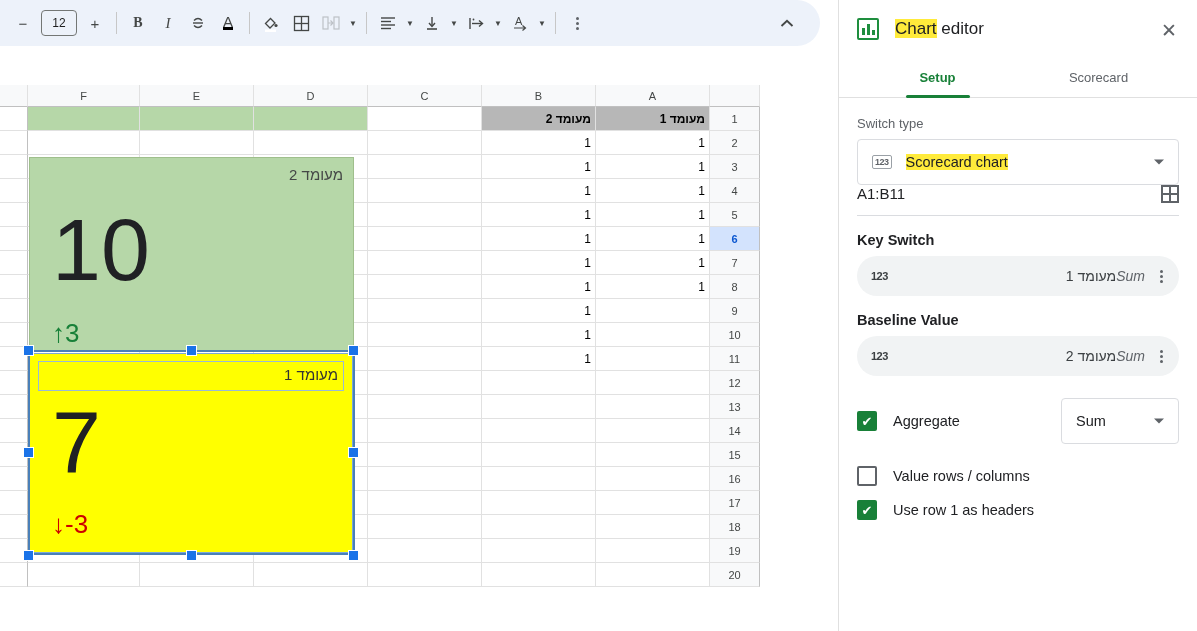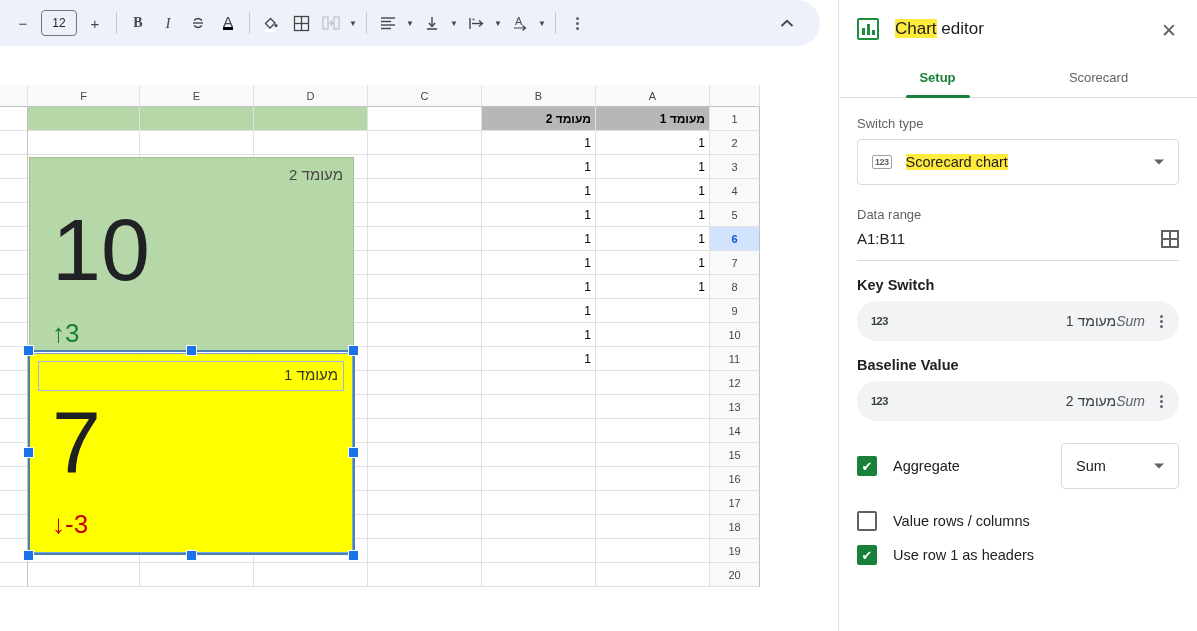--- a/index.html
+++ b/index.html
@@ -521,21 +521,20 @@
 
     <div id="ed-body">
 
       <div class="ed-label">Switch type</div>
       <div id="charttype-select">
         <span class="num-icon">123</span>
         <span id="charttype-label" class="hl">Scorecard chart</span>
         <span class="dd-arrow"></span>
       </div>
 
-      <div class="ed-label" style="margin-top:22px">Data range</div>
       <div id="datarange-row">
         <span id="datarange-value">A1:B11</span>
         <span class="grid-icon"></span>
       </div>
 
       <div class="ed-section-title">Key Switch</div>
       <div class="value-pill">
         <span class="pill-123">123</span>
         <span class="pill-text">מעומד 1</span>
         <span class="pill-agg">Sum</span>

